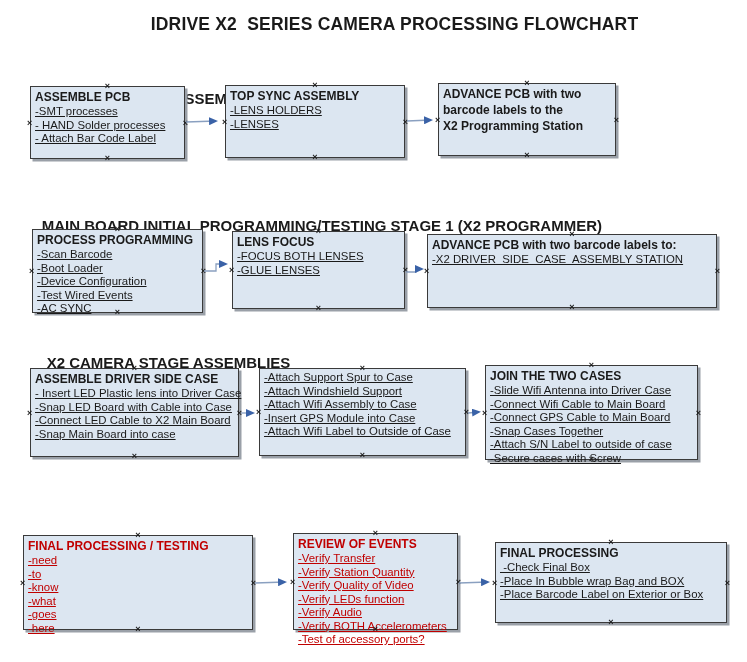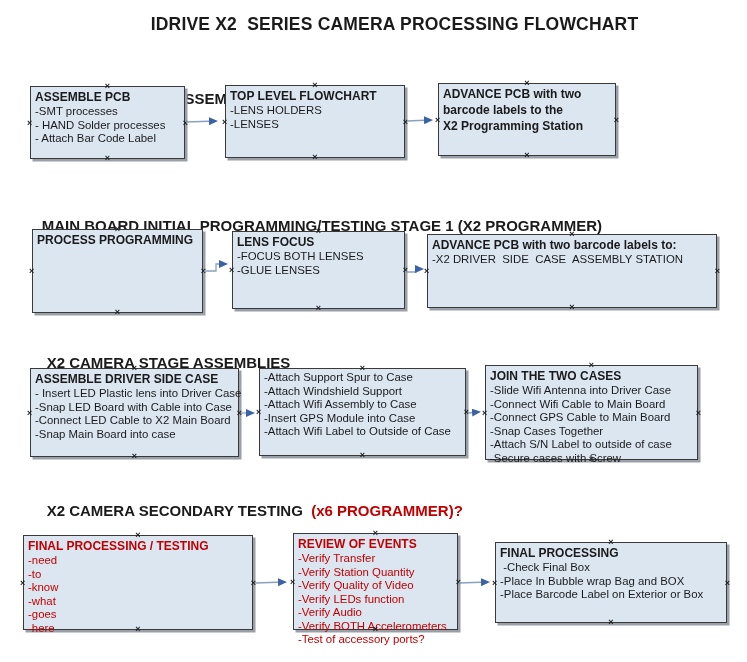--- a/index.html
+++ b/index.html
@@ -38,21 +38,21 @@
     padding:2px 4px 0 4px;
     box-sizing:border-box;
     overflow:visible;
   }
   .fc-title{
     font-size:12px; font-weight:bold; line-height:16px; white-space:pre; margin:0;
   }
   .fc-title.wrap{white-space:pre-line;}
   .fc-items{
     list-style:none; margin:0; padding:0;
-    font-size:11.4px; line-height:13.5px; white-space:pre;
+    font-size:11.4px; line-height:13.5px; white-space:pre;text-decoration:underline;
   }
   .red-box .fc-title, .red-box .fc-items{color:var(--red);}
 
   
   .b1{left:30px;  top:86px;  width:155px; height:73px;}
   .b2{left:225px; top:85px;  width:180px; height:73px;}
   .b3{left:438px; top:83px;  width:178px; height:73px;}
   .b4{left:32px;  top:229px; width:171px; height:84px;}
   .b5{left:232px; top:231px; width:173px; height:78px;}
   .b6{left:427px; top:234px; width:290px; height:74px;}
@@ -85,52 +85,50 @@
 
   <div class="sec-header sh1">
     <span>MAIN BOARD PCB ASSEMBLY PROCESS</span>
   </div>
   <div class="sec-header sh2">
     <span>MAIN BOARD INITIAL PROGRAMMING/TESTING STAGE 1 (X2 PROGRAMMER)</span>
   </div>
   <div class="sec-header sh3">
     <span>X2 CAMERA STAGE ASSEMBLIES</span>
   </div>
-  <div class="sec-header sh4">
-    <span>X2 CAMERA SECONDARY TESTING  </span><span class="red">(x6 PROGRAMMER)?</span>
-  </div>
 
   <div class="fc-box b1">
     <div class="fc-title">ASSEMBLE PCB</div>
     <ul class="fc-items"><li>-SMT processes</li><li>- HAND Solder processes</li><li>- Attach Bar Code Label</li></ul>
   <span class="cmark cmark-top">×</span>
       <span class="cmark cmark-bottom">×</span>
       <span class="cmark cmark-left">×</span>
       <span class="cmark cmark-right">×</span>
     </div>
   <div class="fc-box b2">
-    <div class="fc-title">TOP LEVEL FLOWCHART</div>
+    <div class="fc-title">TOP SYNC ASSEMBLY</div>
     <ul class="fc-items"><li>-LENS HOLDERS</li><li>-LENSES</li></ul>
   <span class="cmark cmark-top">×</span>
       <span class="cmark cmark-bottom">×</span>
       <span class="cmark cmark-left">×</span>
       <span class="cmark cmark-right">×</span>
     </div>
   <div class="fc-box b3">
     <div class="fc-title wrap">ADVANCE PCB with two
 barcode labels to the
  X2 Programming Station</div>
   <span class="cmark cmark-top">×</span>
       <span class="cmark cmark-bottom">×</span>
       <span class="cmark cmark-left">×</span>
       <span class="cmark cmark-right">×</span>
     </div>
 
   <div class="fc-box b4">
     <div class="fc-title">PROCESS PROGRAMMING</div>
+    <ul class="fc-items"><li>-Scan Barcode</li><li>-Boot Loader</li><li>-Device Configuration</li><li>-Test Wired Events</li><li>-AC SYNC</li></ul>
   <span class="cmark cmark-top">×</span>
       <span class="cmark cmark-bottom">×</span>
       <span class="cmark cmark-left">×</span>
       <span class="cmark cmark-right">×</span>
     </div>
   <div class="fc-box b5">
     <div class="fc-title">LENS FOCUS</div>
     <ul class="fc-items"><li>-FOCUS BOTH LENSES</li><li>-GLUE LENSES</li></ul>
   <span class="cmark cmark-top">×</span>
       <span class="cmark cmark-bottom">×</span>

